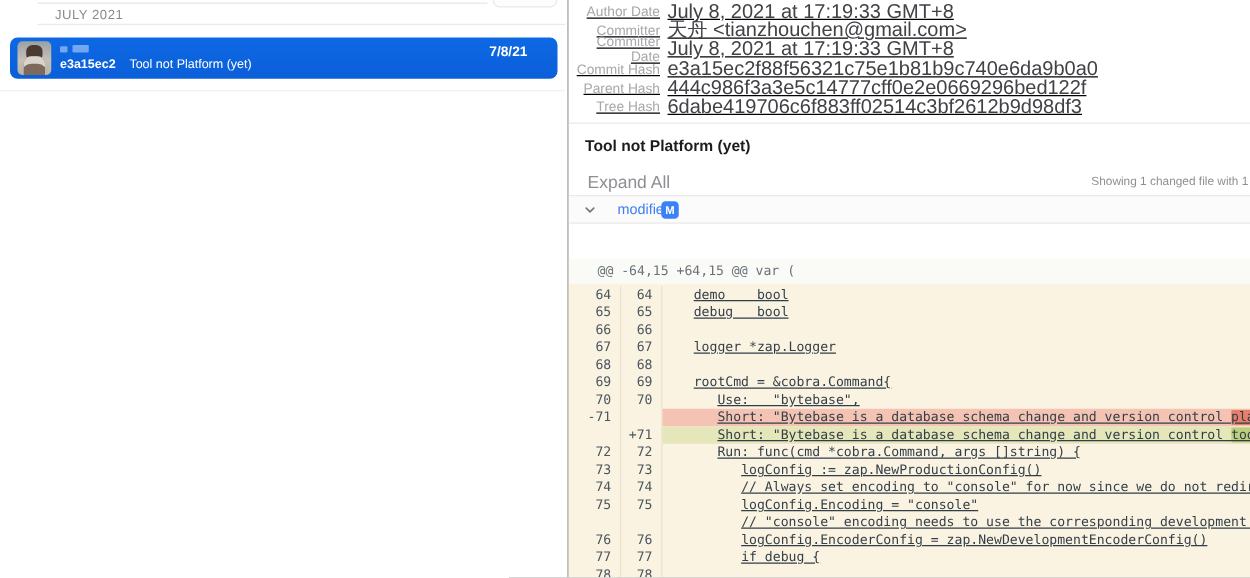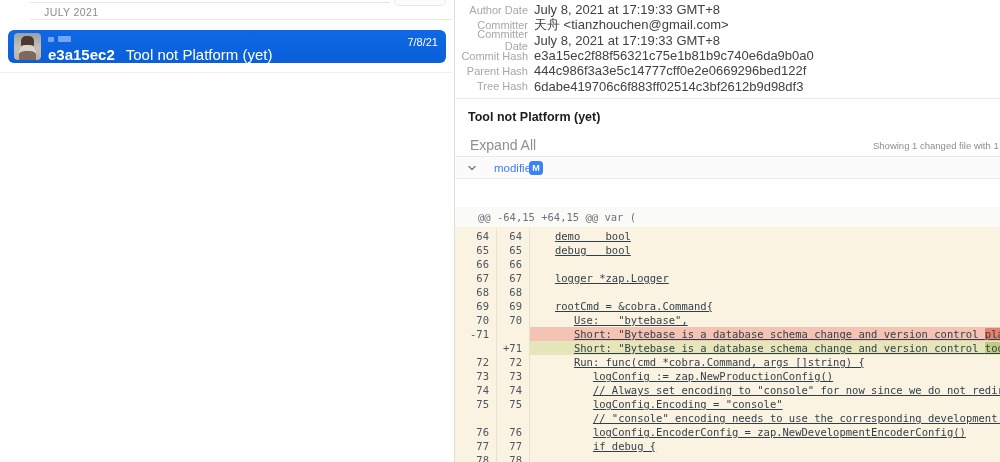--- a/index.html
+++ b/index.html
@@ -14,32 +14,32 @@
   .cutoff-control { position:absolute; left:394px; top:-6px; width:52px; height:12px; border:1px solid #e9e9e9; border-radius:6px; background:#fdfdfd; }
   .section-header { position:absolute; left:44px; top:6px; font-size:10.5px; letter-spacing:0.4px; color:#8b8b90; }
   .section-bottomline { position:absolute; left:30px; top:19px; width:422px; height:1px; background:#e9e9e9; }
   .commit-row { position:absolute; left:8px; top:30px; width:438px; height:33px; border-radius:6px; background:linear-gradient(180deg,#0e68e4 0%,#0b5fd9 100%); }
   .avatar { position:absolute; left:6px; top:3px; width:27px; height:27px; border-radius:4px; overflow:hidden;
             background:linear-gradient(180deg,#9aa0a6 0%,#c7c0b4 55%,#b9b2a6 100%); }
   .avatar::before { content:""; position:absolute; left:7px; top:3px; width:13px; height:12px; border-radius:5px 5px 4px 4px; background:#4a3a32; }
   .avatar::after { content:""; position:absolute; left:5px; top:12px; width:17px; height:15px; border-radius:6px 6px 0 0; background:#7d6a5c; box-shadow:0 8px 0 -2px #d8d4cc inset; }
   .redact-1 { position:absolute; left:40px; top:7px; width:6px; height:5px; border-radius:1px; background:rgba(200,221,255,0.55); }
   .redact-2 { position:absolute; left:50px; top:6px; width:13px; height:6px; border-radius:1px; background:rgba(200,221,255,0.55); }
-  .commit-line2 { position:absolute; left:40px; top:16px; display:flex; gap:11px; color:#fff; font-size:15px; white-space:nowrap; }
+  .commit-line2 { position:absolute; left:40px; top:16px; display:flex; gap:11px; color:#fff; font-size:10px; white-space:nowrap; }
   .commit-sha { font-weight:bold; }
-  .commit-date { position:absolute; right:8px; top:6px; color:#fff; font-size:11px; font-weight:normal;margin-left:11px; }
+  .commit-date { position:absolute; right:24px; top:6px; color:#fff; font-size:11px; font-weight:bold;margin-left:11px; }
   .row-divider { position:absolute; left:0; top:72px; width:452px; height:1px; background:#efefef; }
   
   .v-divider { position:absolute; left:454px; top:0; width:1px; height:462px; background:#dedede; }
   
   .right-panel { position:absolute; left:455px; top:0; width:545px; height:462px; background:#fff; overflow:hidden; }
   .meta-block { position:absolute; left:0; top:2px; width:545px; }
-  .meta-row { display:flex; height:15.3px; align-items:center; }
+  .meta-row { display:flex; height:15.3px; align-items:center;text-decoration:underline; }
   .meta-label { width:73px; text-align:right; font-size:11px; color:#a7a7ac; flex:none; }
-  .meta-value { margin-left:6px; font-size:13px; color:#414146; white-space:nowrap; }
+  .meta-value { margin-left:6px; font-size:16px; color:#414146; white-space:nowrap; }
   .meta-border { position:absolute; left:0; top:98px; width:545px; height:1px; background:#e9e9e9; }
   .msg-title { position:absolute; left:13px; top:110px; font-size:12.5px; font-weight:600; color:#1c1c1e; }
   .expand-all { position:absolute; left:15px; top:137px; font-size:14px; color:#8e8e93; cursor:default; }
   .summary-text { position:absolute; left:418px; top:140px; font-size:9.5px; color:#8e8e93; white-space:nowrap; }
   .file-header { position:absolute; left:0; top:156px; width:545px; height:23px; background:#fbfbfb; border-top:1px solid #eaeaea; border-bottom:1px solid #eaeaea; }
   .chevron { position:absolute; left:12px; top:6px; width:10px; height:10px; }
   .file-status { position:absolute; left:39px; top:5px; font-size:11.5px; color:#3e7ef0; }
   .file-badge { position:absolute; left:74px; top:4px; width:14px; height:14px; border-radius:3.5px; background:#3b82f6; color:#fff; font-size:9px; font-weight:bold; display:flex; align-items:center; justify-content:center; }
   .file-path { position:absolute; left:82px; top:5px; font-size:17px; color:#3a3a3f;margin-top:44px; }
   .chunk-row { position:absolute; left:0; top:179px; width:545px; height:28px; background:#fff; border-bottom:1px solid #ededed; }

